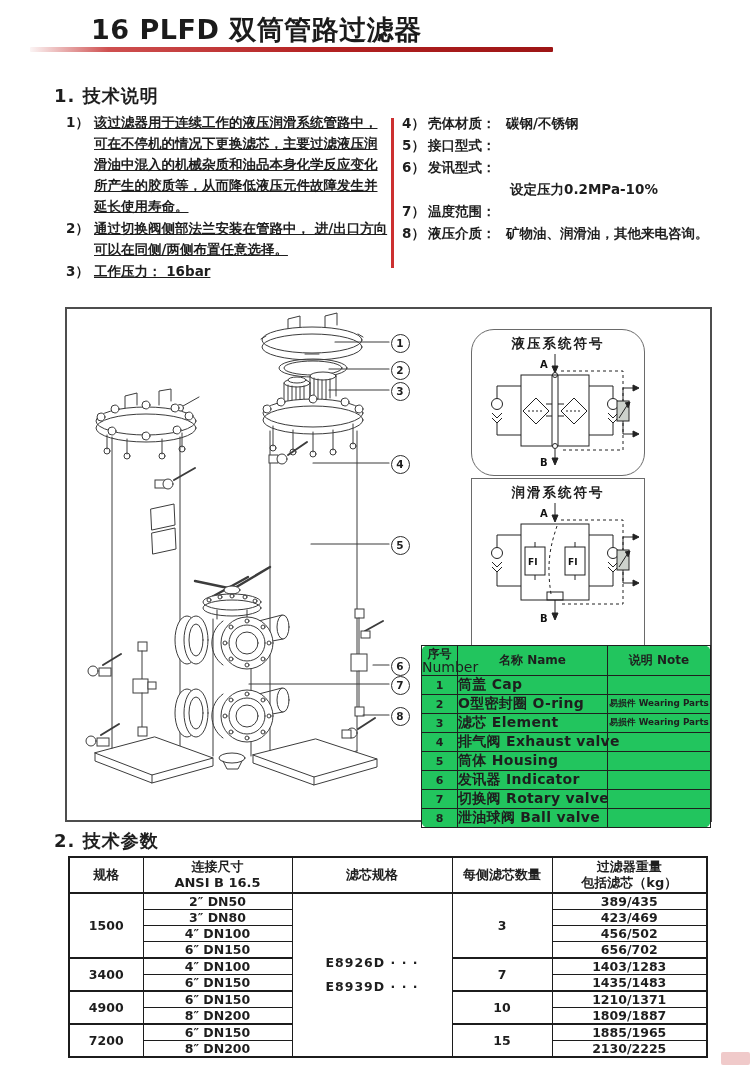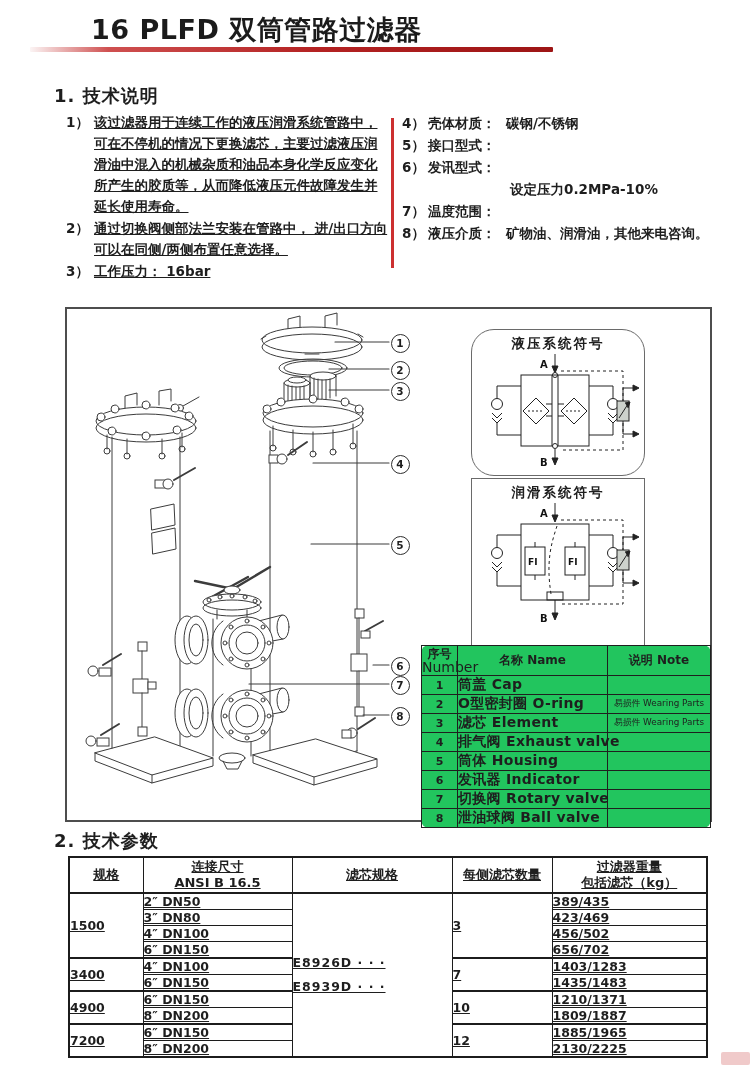--- a/index.html
+++ b/index.html
@@ -49,29 +49,29 @@
   
   .parts-table{position:absolute;left:354px;top:336px;width:289px;border-collapse:collapse;
                table-layout:fixed;background:#22c55e;z-index:3;border-radius:8px;}
   .parts-table th,.parts-table td{border:1.4px solid #1f1f1f;padding:0;}
   .parts-table th{font-size:12px;font-weight:bold;height:29px;line-height:13px;}
   .pt-num-col{width:36px;} .pt-name-col{width:150px;} .pt-note-col{width:103px;}
   .pt-sub{font-size:14px;font-weight:normal;}
   .parts-table td{height:16px;}
   .pt-no{text-align:center;font-size:11px;font-weight:600;}
   .pt-name{font-size:14px;font-weight:600;padding-left:5px;letter-spacing:.3px;white-space:nowrap;}
-  .pt-note{font-size:8.8px;font-weight:400;text-align:center;white-space:nowrap;}
+  .pt-note{font-size:8.8px;font-weight:700;text-align:center;white-space:nowrap;}
 
   
   .specs-table{position:absolute;left:68px;top:856px;width:638px;border-collapse:collapse;
-               table-layout:fixed;border:2.5px solid #1c1c1c;text-decoration:underline;}
+               table-layout:fixed;border:2.5px solid #1c1c1c;}
   .specs-table th,.specs-table td{border:1.4px solid #1c1c1c;padding:0;}
   .specs-table th{font-size:13px;font-weight:bold;height:34px;line-height:16px;
                   border-bottom:2.5px solid #1c1c1c;}
-  .specs-table td{height:14.6px;text-align:left;font-size:12.5px;font-weight:600;}
+  .specs-table td{height:14.6px;text-align:center;font-size:12.5px;font-weight:600;}
   .specs-table tr.grp td{border-top:2.5px solid #1c1c1c;}
   .st-el{font-size:13px;line-height:24px;letter-spacing:1px;}
 
   .pink-mark{position:absolute;left:721px;top:1052px;width:29px;height:13px;
              background:#e9b4b4;opacity:.7;border-radius:2px;}
 
   svg text{font-family:"DejaVu Sans",sans-serif;}
 </style>
 </head>
 <body>
@@ -525,21 +525,21 @@
           <td rowspan="2">10</td>
           <td>1210/1371</td>
         </tr>
         <tr>
           <td>8″ DN200</td>
           <td>1809/1887</td>
         </tr>
         <tr class="grp">
           <td rowspan="2">7200</td>
           <td>6″ DN150</td>
-          <td rowspan="2">12</td>
+          <td rowspan="2">15</td>
           <td>1885/1965</td>
         </tr>
         <tr>
           <td>8″ DN200</td>
           <td>2130/2225</td>
         </tr>
       </tbody>
   </table>
 
   <div class="pink-mark"></div>

